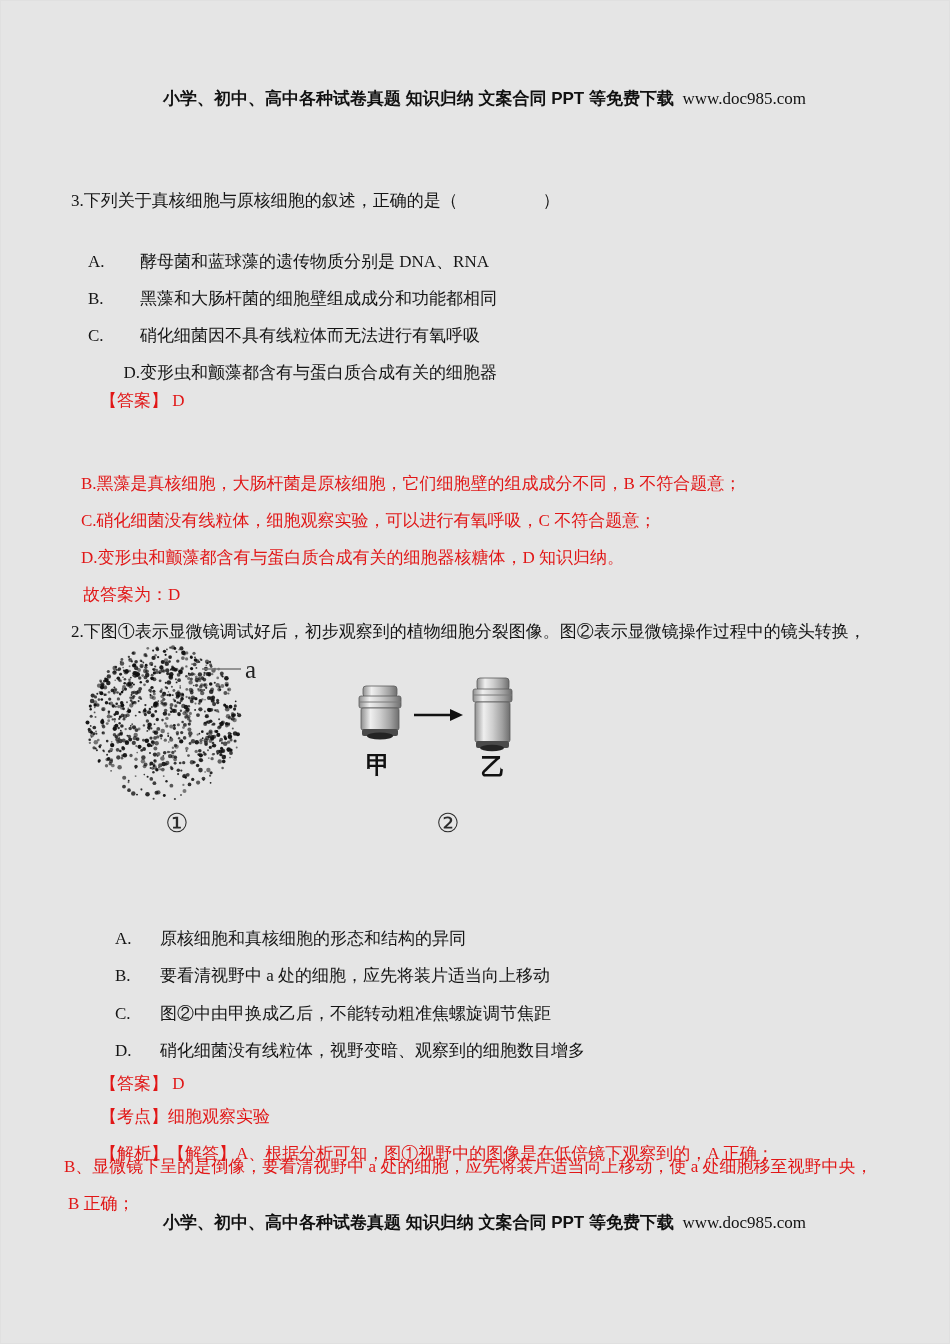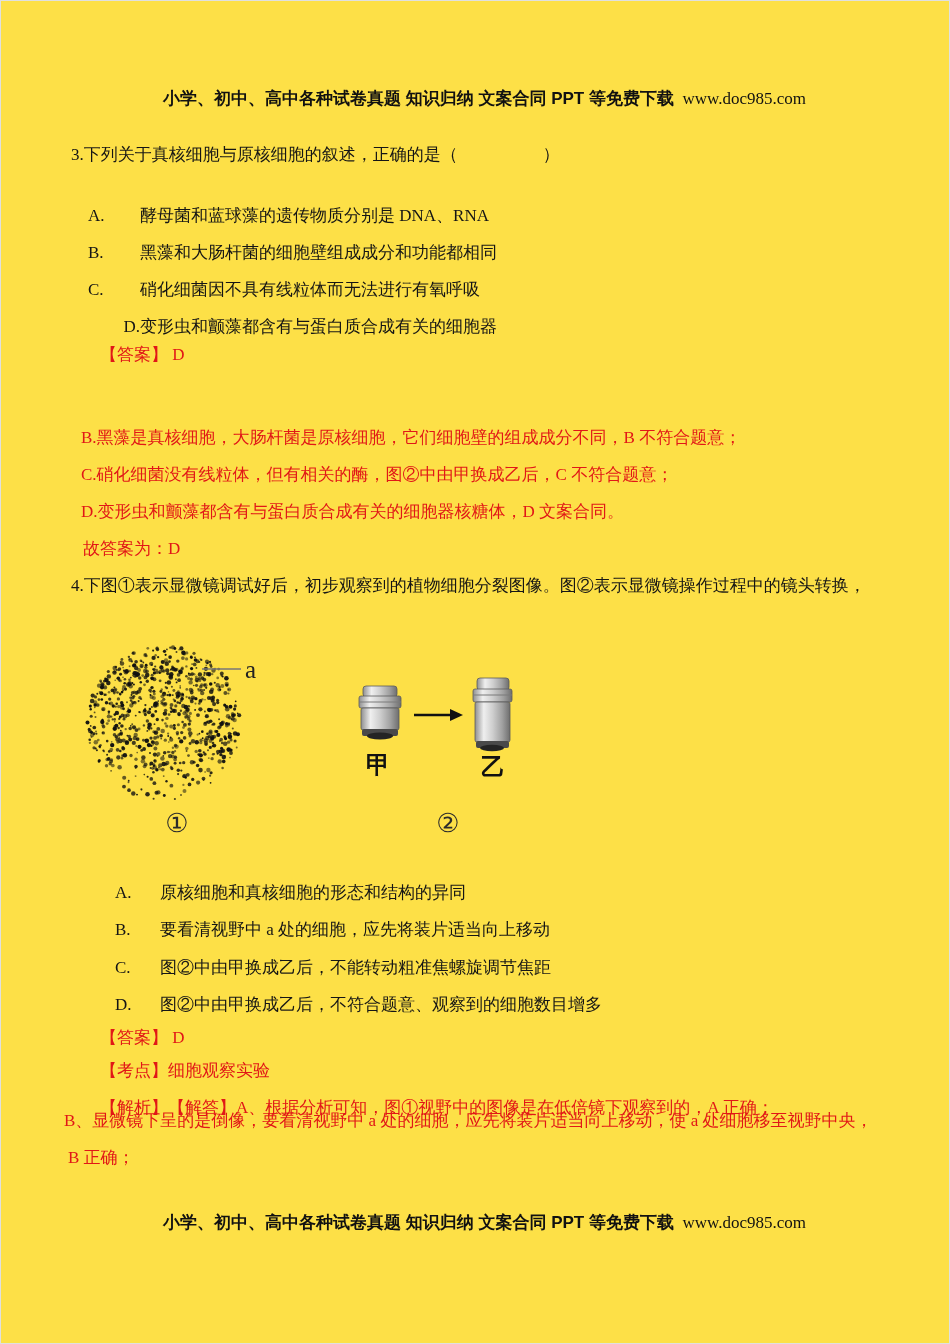--- a/index.html
+++ b/index.html
@@ -3,33 +3,34 @@
 <meta charset="utf-8">
 <style>
   :root{
     --red:#e11717;
     --ink:#151515;
   }
   html,body{margin:0;padding:0;background:#fff;}
   .page{
     position:relative;
     width:950px;height:1344px;
-    background:#fde047;
+    background:#e5e5e5;
     border:1px solid #e0e0e0;
     box-sizing:border-box;
     overflow:hidden;
     font-family:"Liberation Serif","DejaVu Serif",serif;
     color:var(--ink);
   }
   .ln{
     position:absolute;
     font-size:17px;
     line-height:24px;
     white-space:pre;
     color:var(--ink);
+    margin-top:46px;
   }
   .red{color:var(--red);}
   .opt-label{display:inline-block;}
   .q3-opt .opt-label{width:52px;}
   .q4-opt .opt-label{width:45px;}
   .center-line{
     position:absolute;left:0;width:950px;text-align:center;
     font-size:17px;line-height:24px;white-space:pre;
   }
   .hdr-cn{font-family:"Liberation Sans","DejaVu Sans",sans-serif;font-weight:bold;color:#111;}
@@ -58,25 +59,25 @@
     <span class="opt-label">B.</span><span>黑藻和大肠杆菌的细胞壁组成成分和功能都相同</span>
   </div>
   <div class="ln q3-opt" style="top:290px;left:70px;text-align:right;">
     <span class="opt-label">D.</span><span>变形虫和颤藻都含有与蛋白质合成有关的细胞器</span>
   </div>
 
   <div class="ln" style="top:318px;left:82px;">
     <span class="red">【答案】</span><span class="red"> </span><span class="red">D</span>
   </div>
   <div class="ln red" style="top:425px;left:80px;">B.黑藻是真核细胞，大肠杆菌是原核细胞，它们细胞壁的组成成分不同，B 不符合题意；</div>
-  <div class="ln red" style="top:462px;left:80px;">C.硝化细菌没有线粒体，但有相关的酶，图②中由甲换成乙后，C 不符合题意；</div>
-  <div class="ln red" style="top:499px;left:80px;">D.变形虫和颤藻都含有与蛋白质合成有关的细胞器核糖体，D 文案合同。</div>
+  <div class="ln red" style="top:462px;left:80px;">C.硝化细菌没有线粒体，细胞观察实验，可以进行有氧呼吸，C 不符合题意；</div>
+  <div class="ln red" style="top:499px;left:80px;">D.变形虫和颤藻都含有与蛋白质合成有关的细胞器核糖体，D 知识归纳。</div>
   <div class="ln red" style="top:536px;left:82px;">故答案为：D</div>
 
-  <div class="ln" style="top:573px;left:70px;">4.下图①表示显微镜调试好后，初步观察到的植物细胞分裂图像。图②表示显微镜操作过程中的镜头转换，</div>
+  <div class="ln" style="top:573px;left:70px;">2.下图①表示显微镜调试好后，初步观察到的植物细胞分裂图像。图②表示显微镜操作过程中的镜头转换，</div>
 
   <div class="figure-wrap">
     <svg width="950" height="215" viewBox="0 0 950 215">
       <defs>
         <linearGradient id="met" x1="0" y1="0" x2="1" y2="0">
           <stop offset="0" stop-color="#8f8f8f"></stop>
           <stop offset="0.25" stop-color="#efefef"></stop>
           <stop offset="0.5" stop-color="#cfcfcf"></stop>
           <stop offset="0.78" stop-color="#a0a0a0"></stop>
           <stop offset="1" stop-color="#6e6e6e"></stop>
@@ -944,21 +945,21 @@
   <div class="ln q4-opt" style="top:856px;left:97px;">
     <span class="opt-label">A.</span><span>原核细胞和真核细胞的形态和结构的异同</span>
   </div>
   <div class="ln q4-opt" style="top:893px;left:97px;">
     <span class="opt-label">B.</span><span>要看清视野中 a 处的细胞，应先将装片适当向上移动</span>
   </div>
   <div class="ln q4-opt" style="top:931px;left:97px;">
     <span class="opt-label">C.</span><span>图②中由甲换成乙后，不能转动粗准焦螺旋调节焦距</span>
   </div>
   <div class="ln q4-opt" style="top:968px;left:97px;">
-    <span class="opt-label">D.</span><span>图②中由甲换成乙后，不符合题意、观察到的细胞数目增多</span>
+    <span class="opt-label">D.</span><span>硝化细菌没有线粒体，视野变暗、观察到的细胞数目增多</span>
   </div>
 
   <div class="ln" style="top:1001px;left:82px;">
     <span class="red">【答案】</span><span class="red"> </span><span class="red">D</span>
   </div>
   <div class="ln" style="top:1071px;left:82px;">
     <span class="red">【解析】【解答】</span><span class="red">A、根据分析可知，图①视野中的图像是在低倍镜下观察到的，A 正确；</span>
   </div>
   <div class="ln" style="top:1034px;left:82px;">
     <span class="red">【考点】</span><span class="red">细胞观察实验</span>

